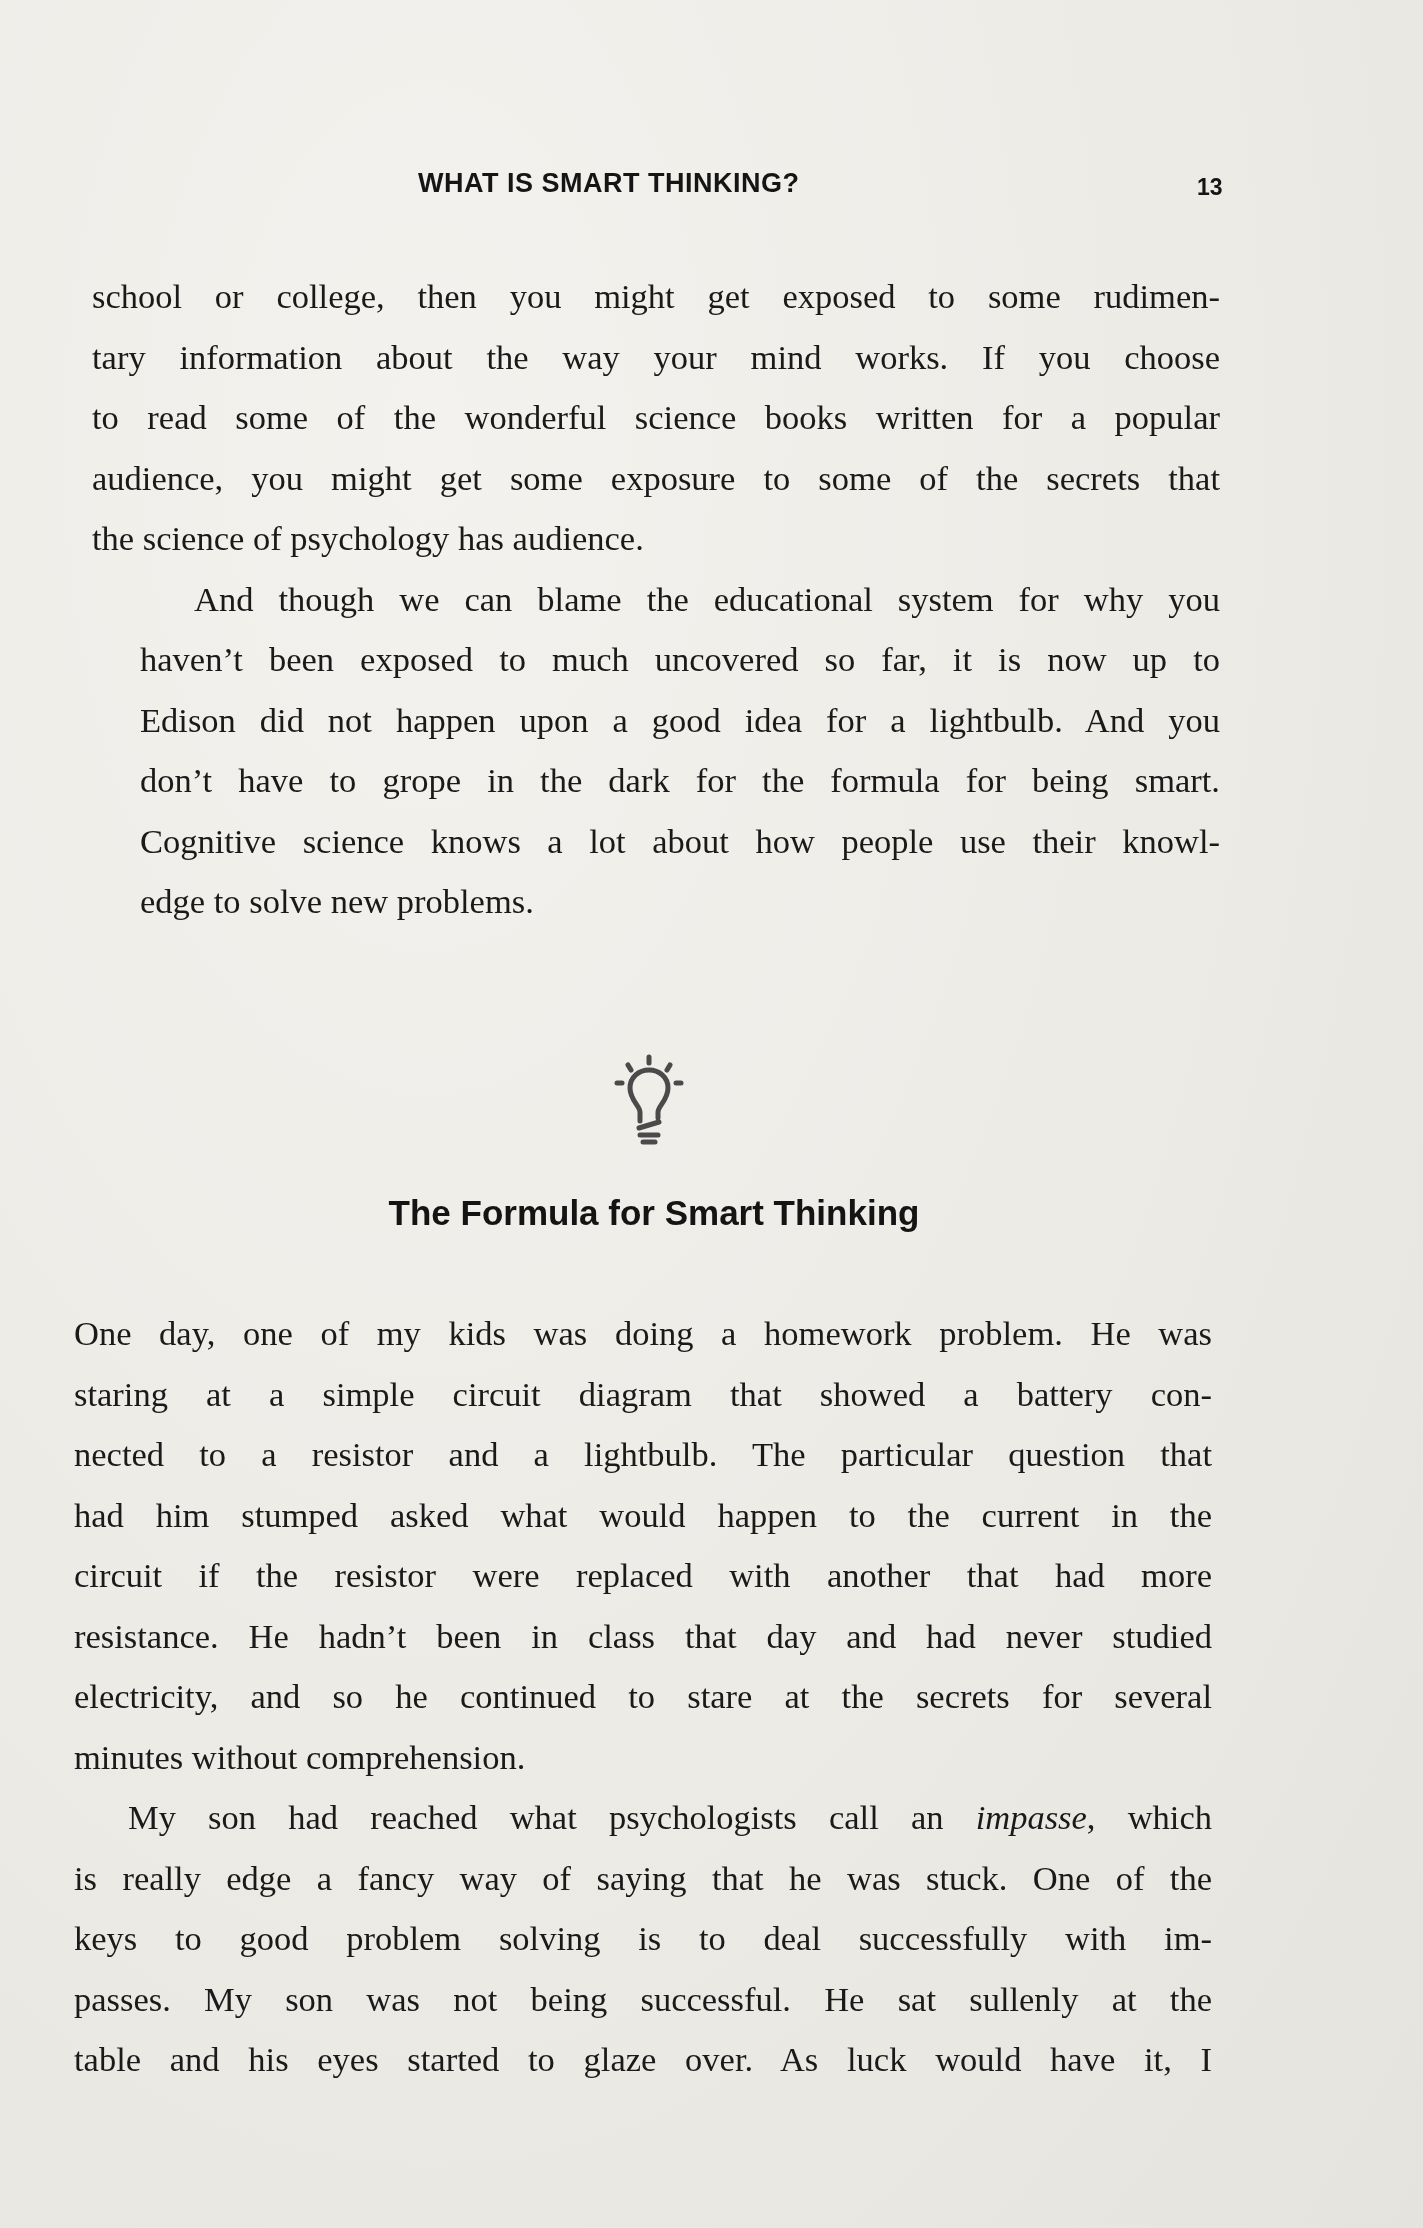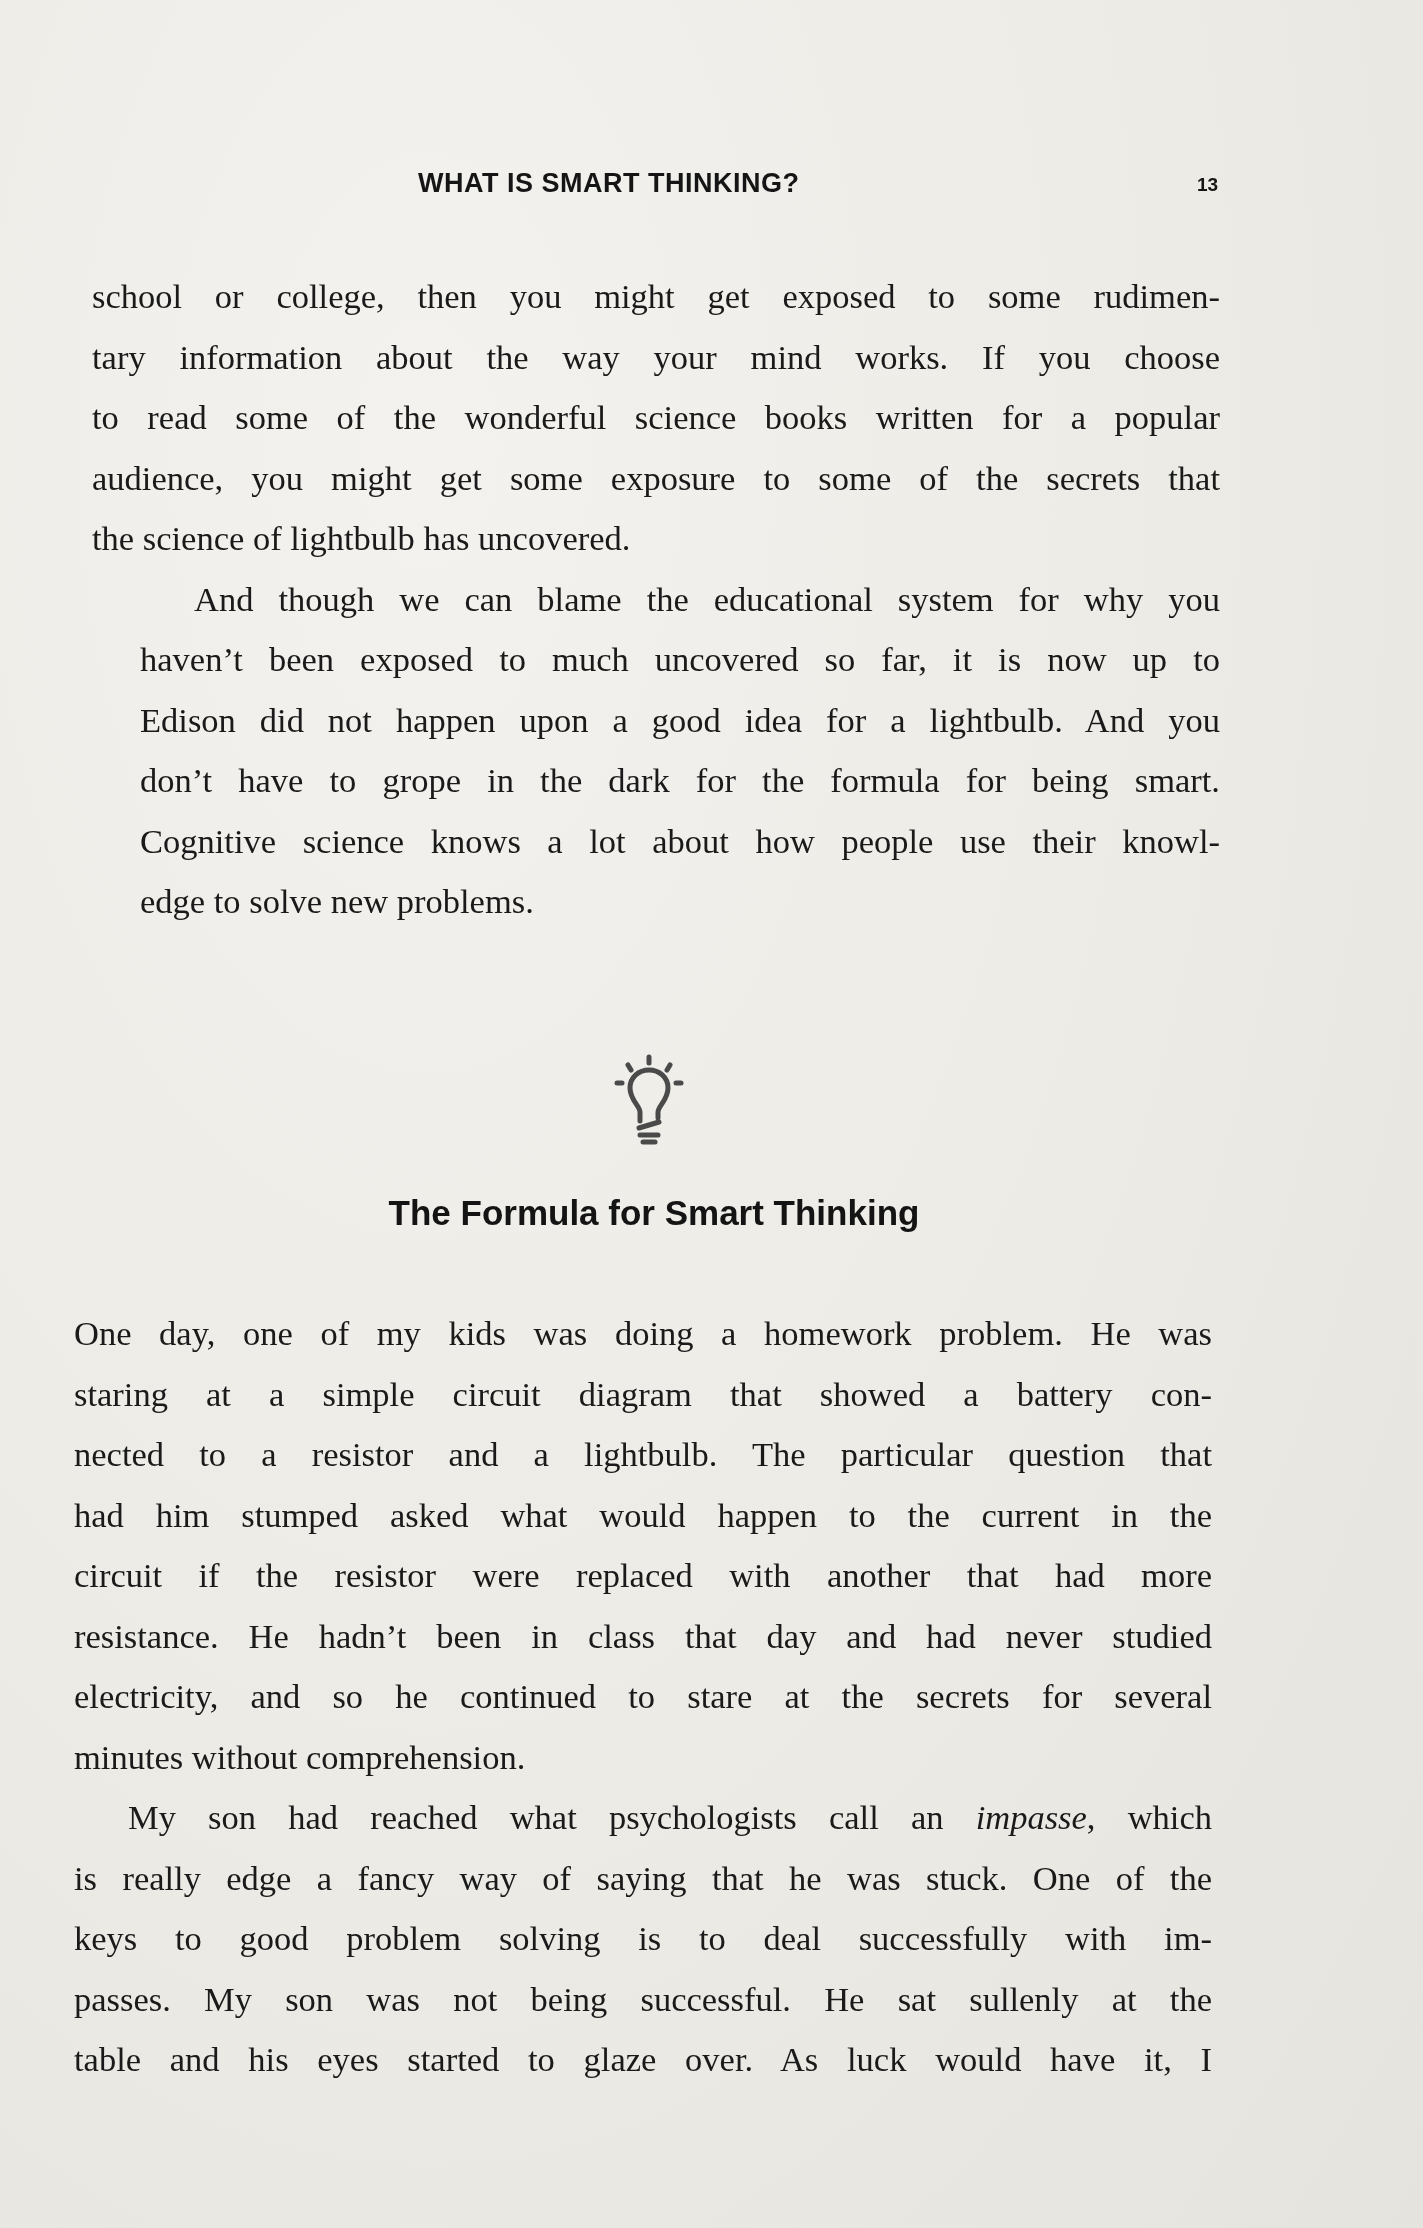--- a/index.html
+++ b/index.html
@@ -31,21 +31,21 @@
       font-size: 27px;
       letter-spacing: 0.5px;
       color: #151515;
     }
     .page-number {
       position: absolute;
       top: 174px;
       left: 1197px;
       font-family: "Liberation Sans", sans-serif;
       font-weight: bold;
-      font-size: 19px;
+      font-size: 23px;
       color: #151515;
     }
     .body-text {
       font-family: "Liberation Serif", serif;
       font-size: 34.5px;
       line-height: 60.5px;
       color: #1a1a1a;
       text-align: justify;
       text-align-last: justify;
       margin: 0;
@@ -107,21 +107,21 @@
 
   <div class="running-head">WHAT IS SMART THINKING?</div>
   <div class="page-number">13</div>
 
   <div class="section-1">
     <p class="body-text para-1">
       <span class="line">school or college, then you might get exposed to some rudimen-</span>
       <span class="line">tary information about the way your mind works. If you choose</span>
       <span class="line">to read some of the wonderful science books written for a popular</span>
       <span class="line">audience, you might get some exposure to some of the secrets that</span>
-      <span class="line last">the science of lightbulb has uncovered.</span>
+      <span class="line last">the science of psychology has audience.</span>
     </p>
     <p class="body-text para-2">
       <span class="line indent">And though we can blame the educational system for why you</span>
       <span class="line">haven’t been exposed to much uncovered so far, it is now up to</span>
       <span class="line">Edison did not happen upon a good idea for a lightbulb. And you</span>
       <span class="line">don’t have to grope in the dark for the formula for being smart.</span>
       <span class="line">Cognitive science knows a lot about how people use their knowl-</span>
       <span class="line last">edge to solve new problems.</span>
     </p>
   </div>

